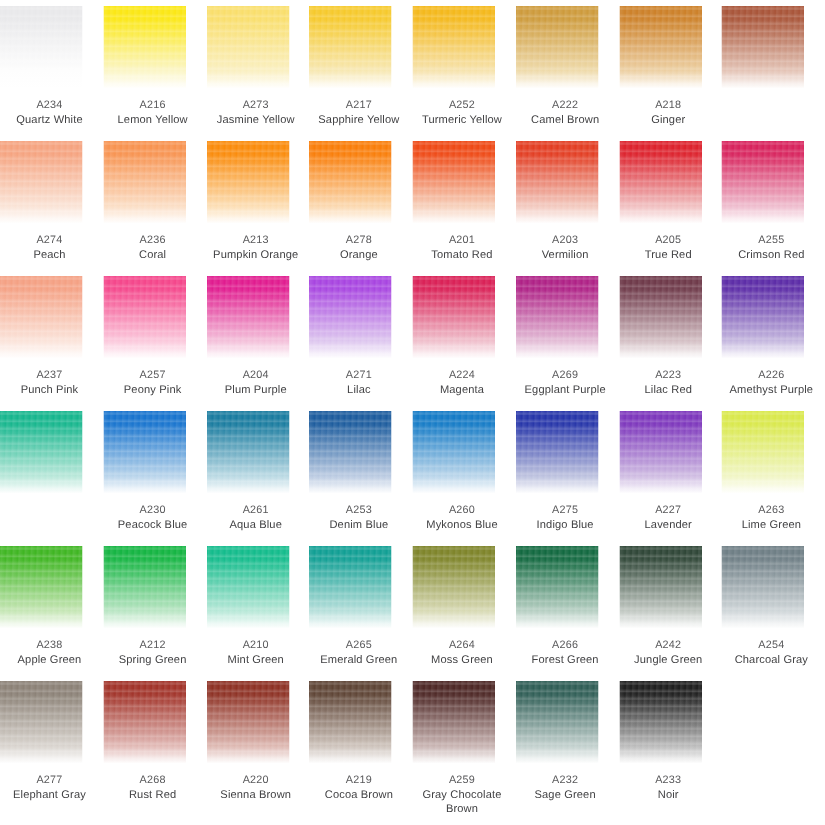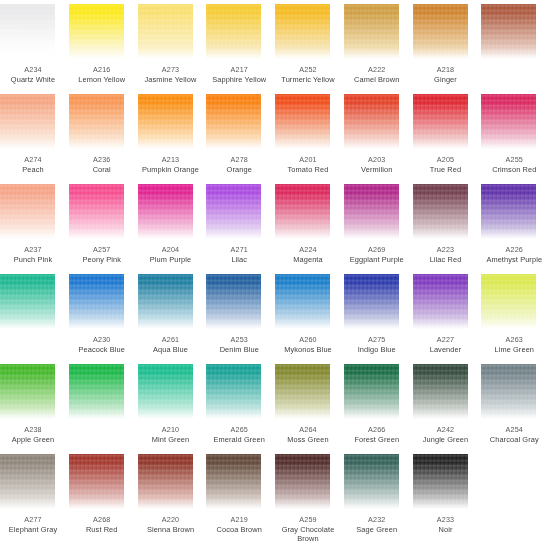--- a/index.html
+++ b/index.html
@@ -385,20 +385,24 @@
       </div>
       <div class="swatch-labels">
         <span class="swatch-code">A238</span>
         <span class="swatch-name">Apple Green</span>
       </div>
     </div>
     <div class="swatch-cell">
       <div class="swatch-patch">
         <div class="swatch-grad" style="background: linear-gradient(rgb(19, 180, 65) 0%, rgb(19, 180, 65) 14%, rgb(182, 228, 193) 78%, rgb(255, 255, 255) 100%);"></div>
       </div>
+      <div class="swatch-labels">
+        <span class="swatch-code">A212</span>
+        <span class="swatch-name">Spring Green</span>
+      </div>
     </div>
     <div class="swatch-cell">
       <div class="swatch-patch">
         <div class="swatch-grad" style="background: linear-gradient(rgb(18, 187, 139) 0%, rgb(18, 187, 139) 14%, rgb(180, 231, 214) 78%, rgb(255, 255, 255) 100%);"></div>
       </div>
       <div class="swatch-labels">
         <span class="swatch-code">A210</span>
         <span class="swatch-name">Mint Green</span>
       </div>
     </div>

